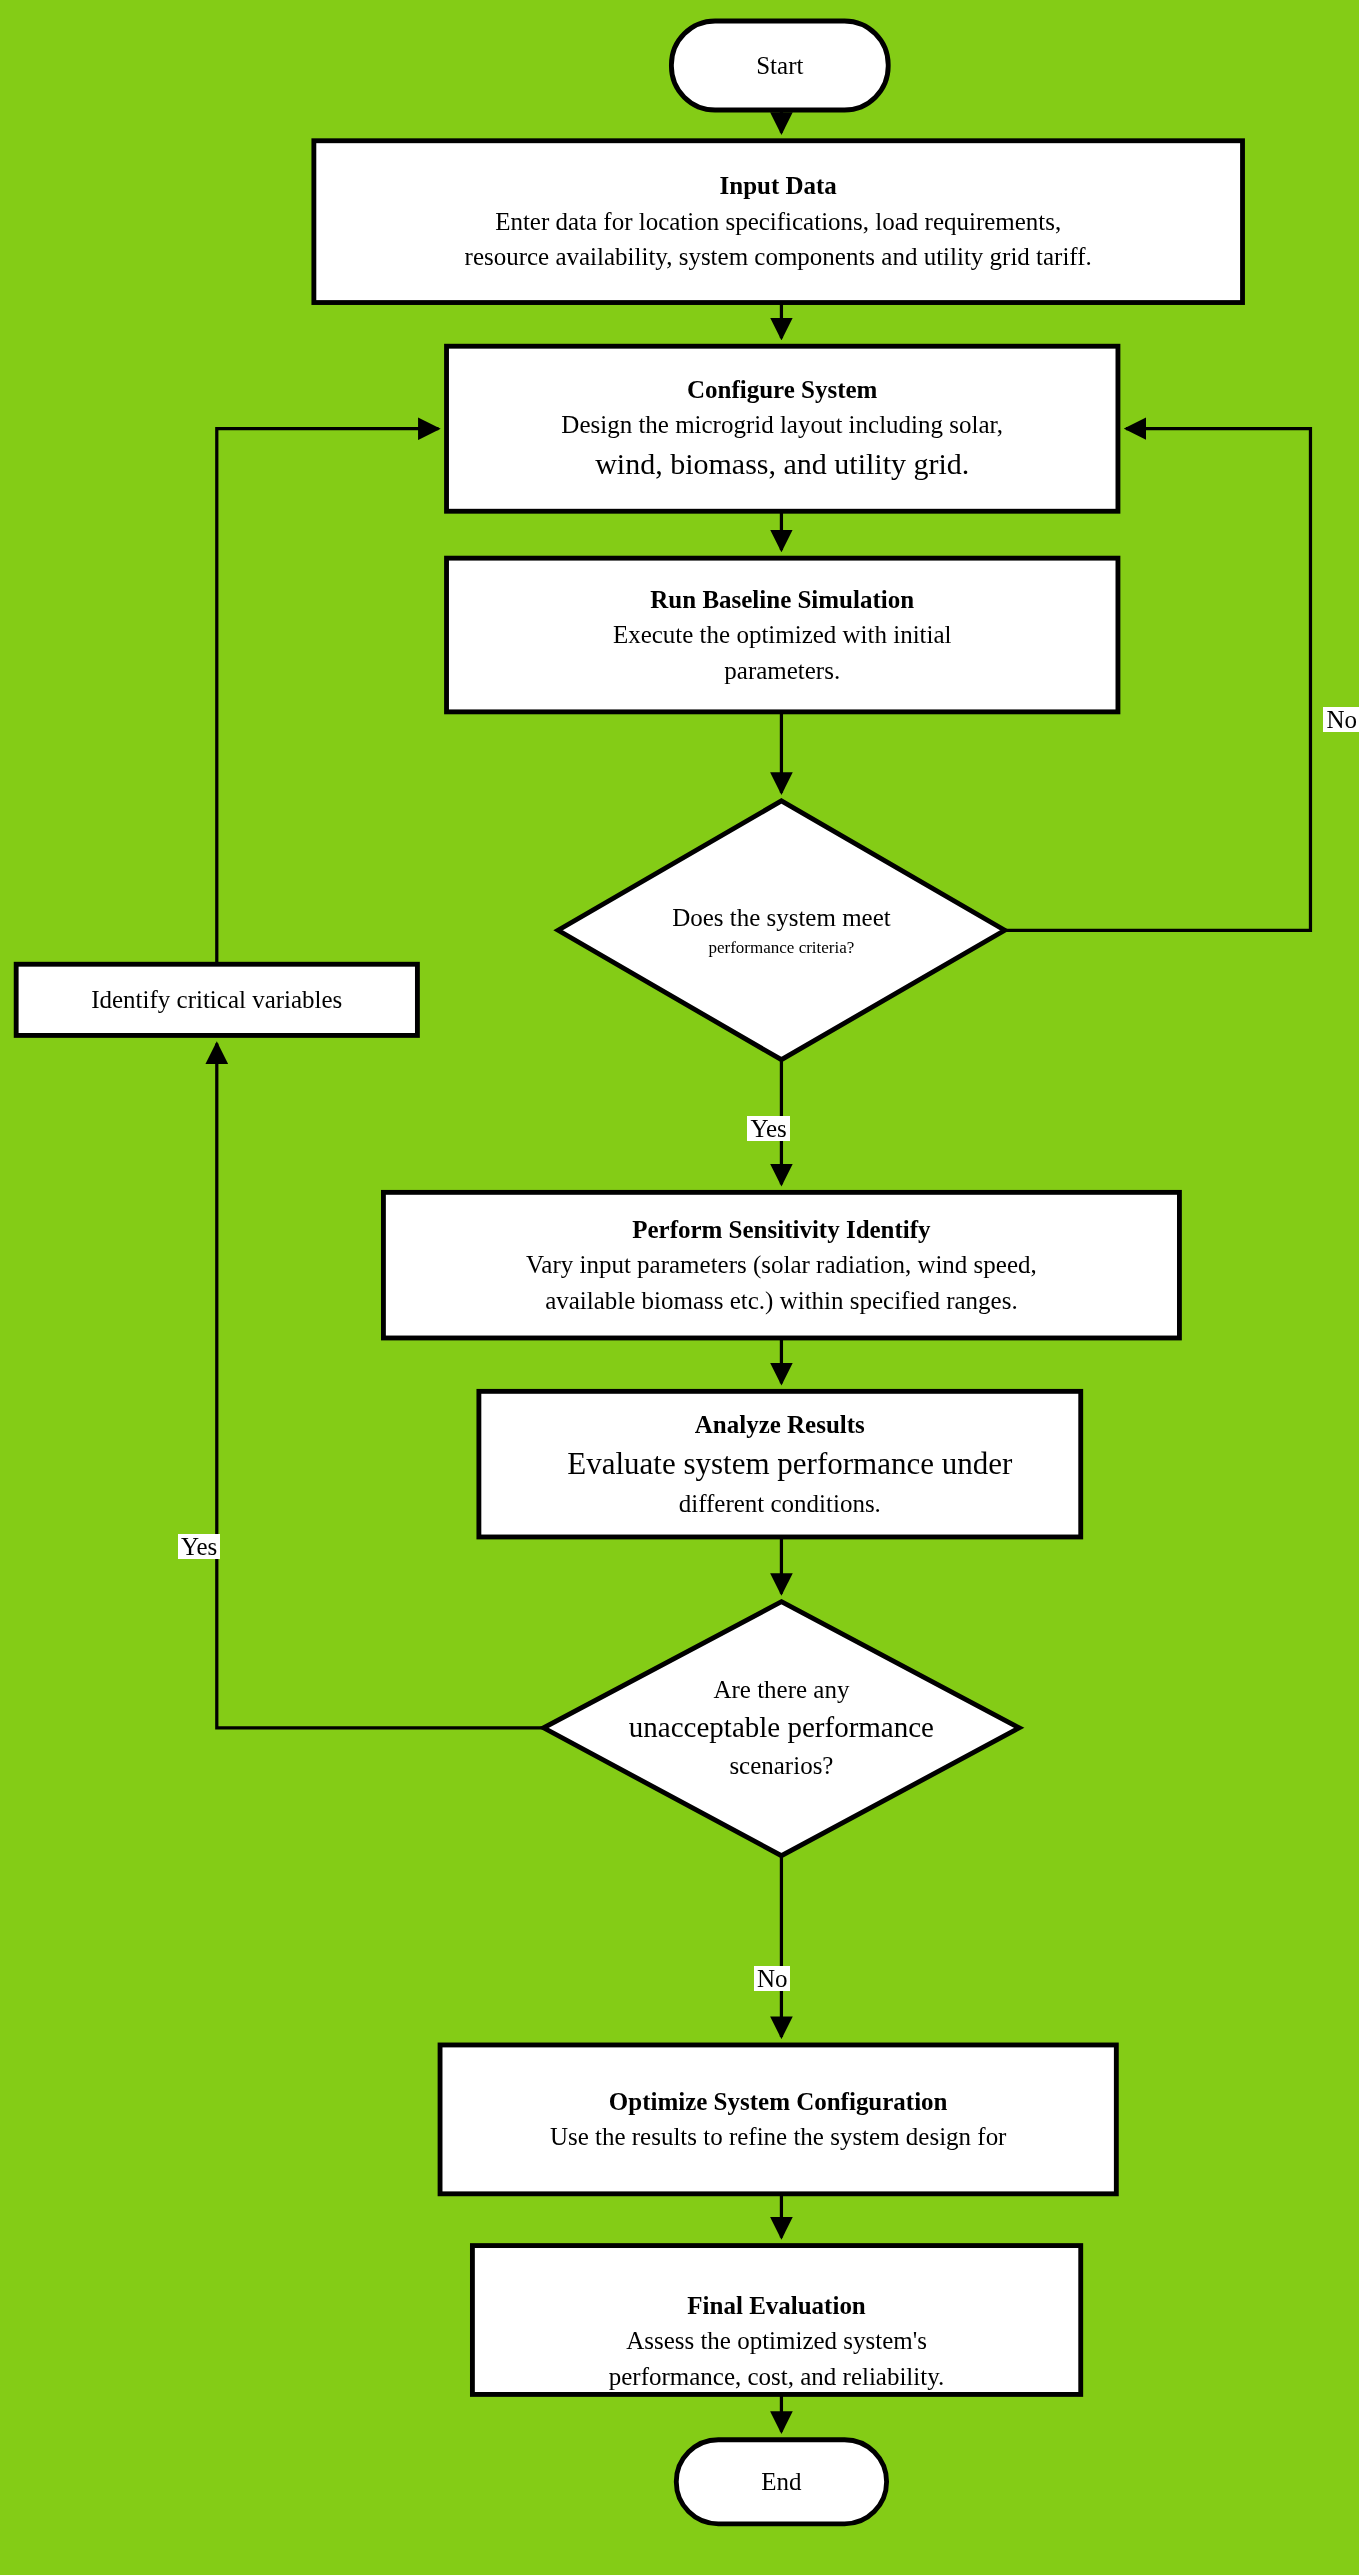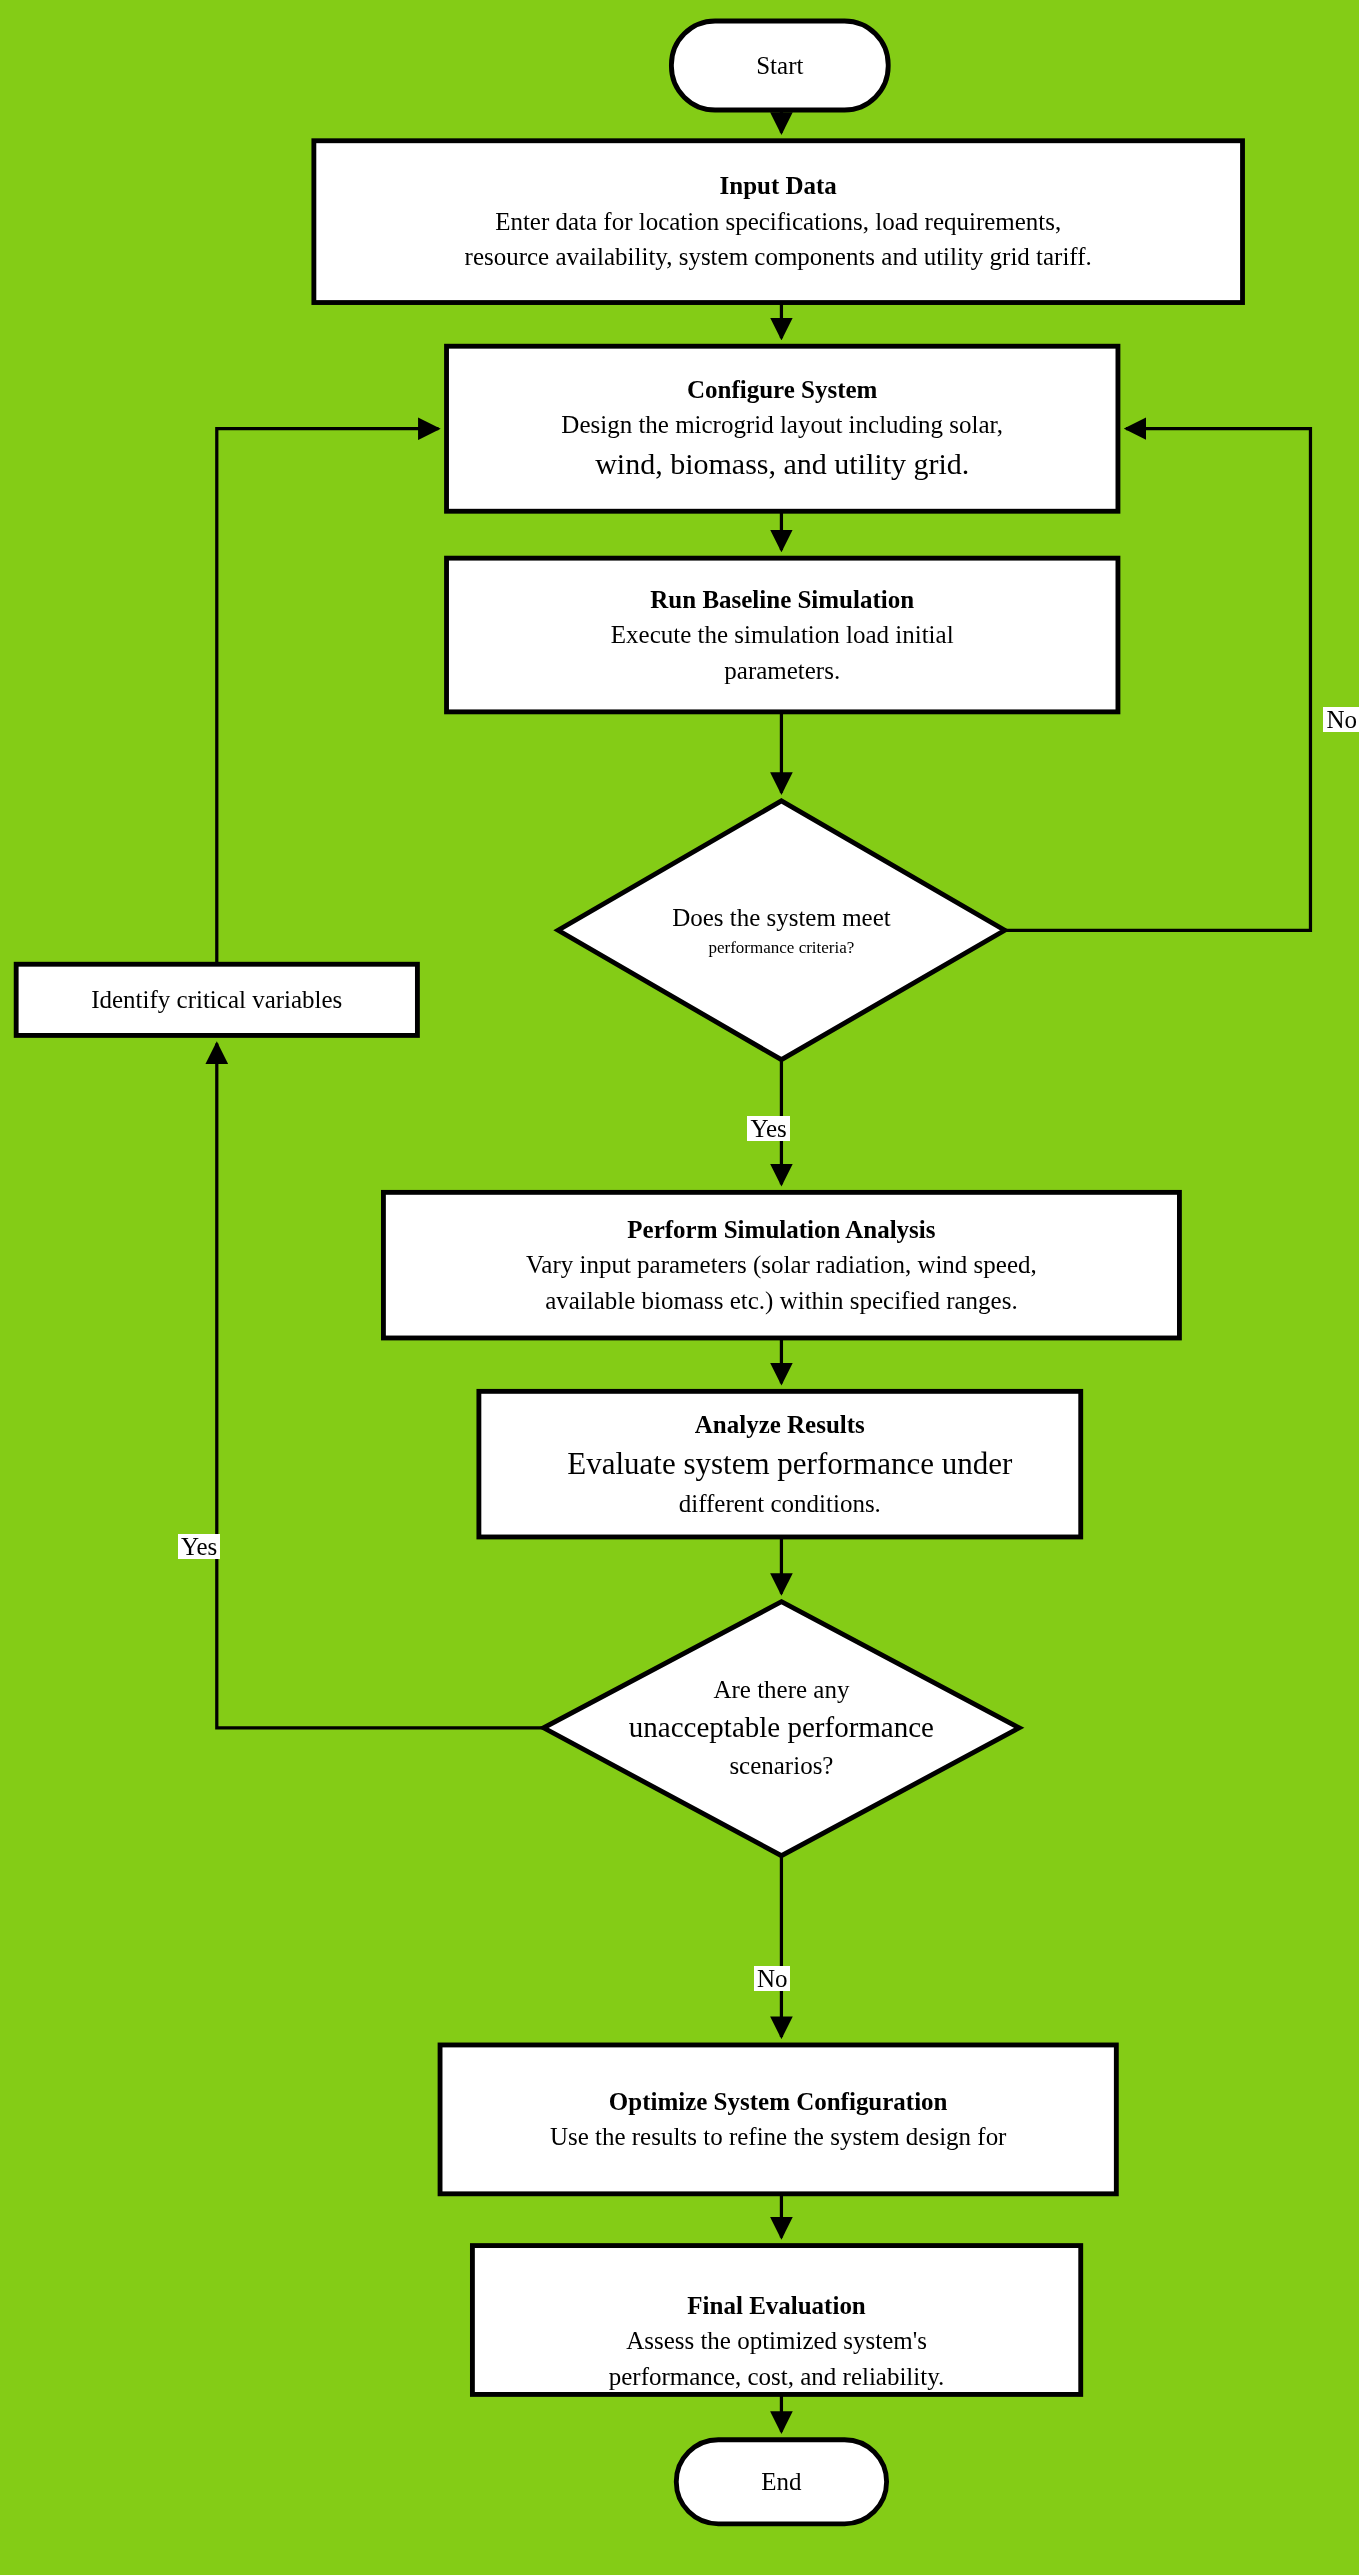--- a/index.html
+++ b/index.html
@@ -148,35 +148,35 @@
   </div>
 
   <div class="node-text" style="left: 446.529px; top: 346.221px; width: 671.411px; height: 165.021px; font-size: 24.9978px;">
     <span class="node-title" style="font-size: 24.9978px;">Configure System</span>
     <span class="node-body" style="font-size: 24.9978px;">Design the microgrid layout including solar,</span>
     <span class="node-body" style="font-size: 30px;">wind, biomass, and utility grid.</span>
   </div>
 
   <div class="node-text" style="left: 446.529px; top: 558.161px; width: 671.411px; height: 153.696px; font-size: 24.9978px;">
     <span class="node-title" style="font-size: 24.9978px;">Run Baseline Simulation</span>
-    <span class="node-body" style="font-size: 24.9978px;">Execute the simulation load initial</span>
+    <span class="node-body" style="font-size: 24.9978px;">Execute the optimized with initial</span>
     <span class="node-body" style="font-size: 24.9978px;">parameters.</span>
   </div>
 
   <div class="node-text" style="left: 571.104px; top: 857.464px; width: 420.643px; height: 145.607px; font-size: 24.9978px;">
     <span class="node-body" style="font-size: 24.9978px;">Does the system meet</span>
     <span class="node-body" style="font-size: 17px;">performance criteria?</span>
   </div>
 
   <div class="node-text" style="left: 16.1786px; top: 964.243px; width: 401.229px; height: 71.1857px; font-size: 24.9978px;">
     <span class="small-box-text" style="font-size: 24.9978px;">Identify critical variables</span>
   </div>
 
   <div class="node-text" style="left: 383.432px; top: 1192.36px; width: 795.986px; height: 145.607px; font-size: 24.9978px;">
-    <span class="node-title" style="font-size: 24.9978px;">Perform Simulation Analysis</span>
+    <span class="node-title" style="font-size: 24.9978px;">Perform Sensitivity Identify</span>
     <span class="node-body" style="font-size: 24.9978px;">Vary input parameters (solar radiation, wind speed,</span>
     <span class="node-body" style="font-size: 24.9978px;">available biomass etc.) within specified ranges.</span>
   </div>
 
   <div class="node-text" style="left: 478.886px; top: 1391.36px; width: 601.843px; height: 145.607px; font-size: 24.9978px;">
     <span class="node-title" style="font-size: 24.9978px;">Analyze Results</span>
     <span class="node-body" style="font-size: 31px; margin-left: 20px;">Evaluate system performance under</span>
     <span class="node-body" style="font-size: 24.9978px;">different conditions.</span>
   </div>
 

